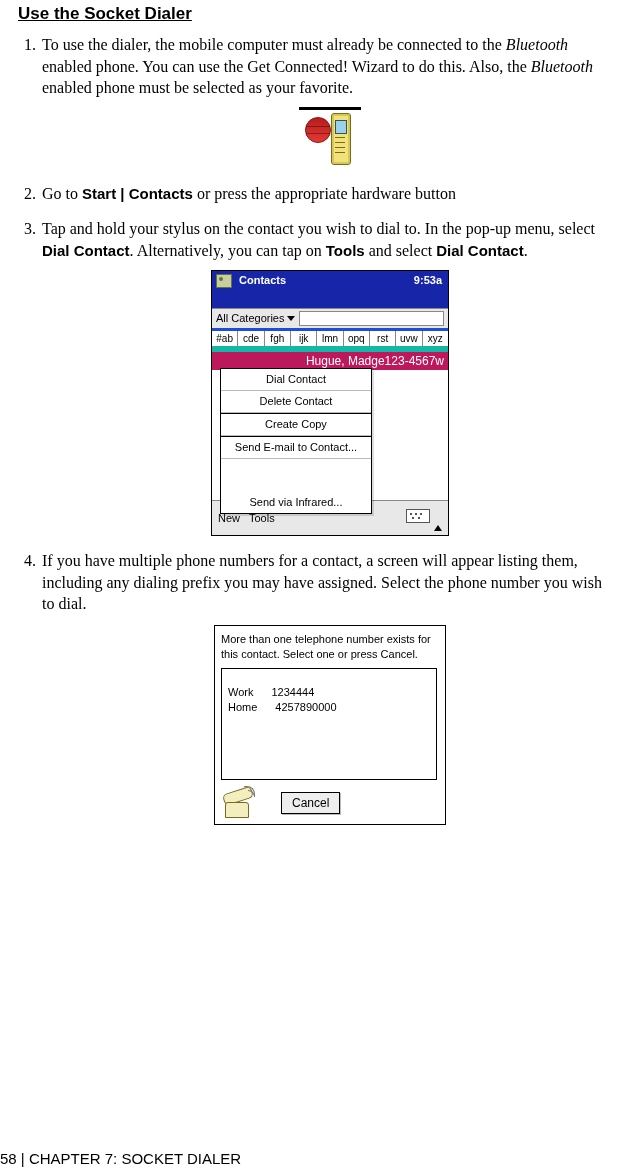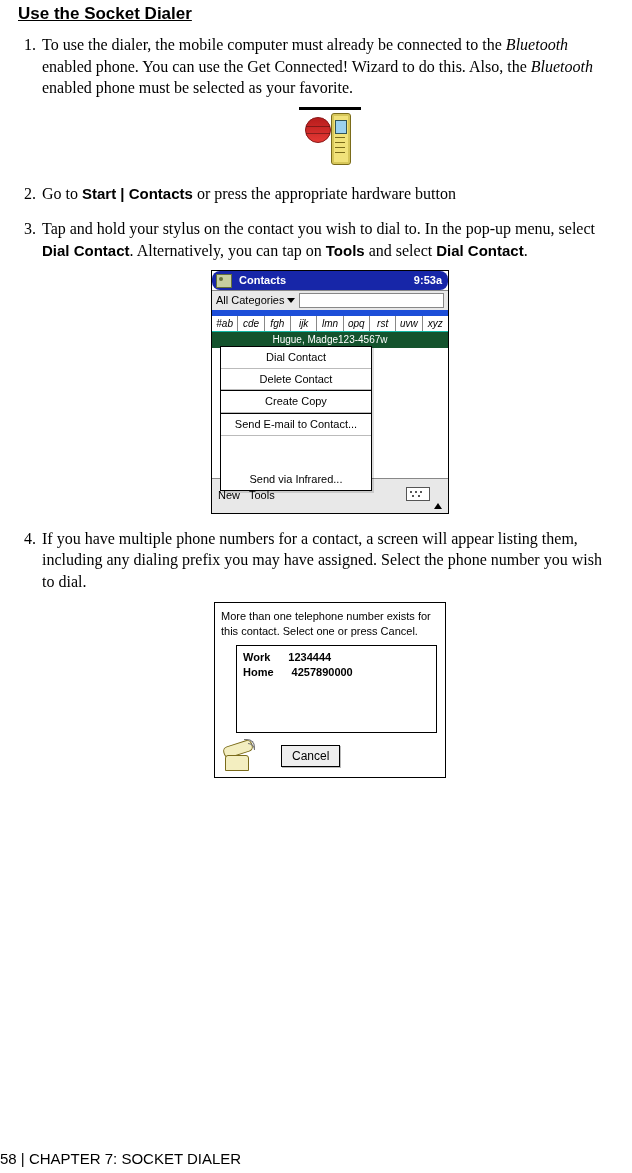--- a/index.html
+++ b/index.html
@@ -75,43 +75,43 @@
       linear-gradient(#7a6b1a,#7a6b1a) 0 15px/10px 1px no-repeat;
   }
 
   
   .win {
     width: 236px; margin: 8px auto 10px auto; border:1px solid #000; background:#fff;
     font-family: Tahoma, Arial, sans-serif; font-size:11px;
   }
   .win .titlebar {
     background:#1726a8; color:#fff; display:flex; justify-content:space-between; align-items:center;
-    padding:2px 6px 2px 4px; font-weight:bold;border-radius:8px;
+    padding:2px 6px 20px 4px; font-weight:bold;
   }
   .win .titlebar .ticon{
     display:inline-block; width:14px; height:12px; background:#c7cfa0; border:1px solid #65703a; margin-right:4px; vertical-align:middle;
     position:relative;
   }
   .win .titlebar .ticon::before{ content:""; position:absolute; left:2px; top:2px; width:4px; height:4px; background:#65703a; border-radius:50%; }
   .catbar{
-    background:#e8e8e8; border-top:1px solid #888; border-bottom:6px solid #1d4ed8;
+    background:#e8e8e8; border-top:1px solid #888; border-bottom:3px solid #1d4ed8;
     padding:2px 4px; display:flex; align-items:center; gap:4px;
   }
   .catbar .dd{ display:inline-flex; align-items:center; gap:3px; }
   .catbar .dd .tri{ width:0;height:0;border-left:4px solid transparent;border-right:4px solid transparent;border-top:5px solid #000;}
   .catbar .find{ flex:1; border:1px solid #888; background:#fff; height:13px; }
   .alphabar{
-    display:flex; border-bottom:1px solid #14b8a6;font-style:italic;
+    display:flex; border-bottom:6px solid #14b8a6;
   }
   .alphabar span{
     flex:1; text-align:center; border-right:1px solid #888; padding:1px 0; font-size:10px;
   }
   .alphabar span:last-child{ border-right:none; }
   .contactrow{
-    background:#14532d; color:#fff; display:flex; justify-content:center; padding:1px 4px; font-size:10px;
+    background:#be185d; color:#fff; display:flex; justify-content:flex-end; padding:1px 4px; font-size:12px;
   }
   .contactrow .w{ color:#fff; }
   .popup{
     position:relative; margin:-2px 0 0 8px; width:150px; background:#fff; border:1px solid #000;
     box-shadow:2px 2px 0 #00000022;
   }
   .popup .mi{ padding:3px 6px; border-bottom:1px solid #bbb; }
   .popup .grp{ border-top:1px solid #000; }
   .popup .mi:last-child{ border-bottom:none;margin-top:33px; }
   .body-area{ height:132px; position:relative; }
@@ -128,21 +128,21 @@
     background-position: 3px 3px, 8px 3px, 13px 3px, 5px 7px, 11px 7px;
   }
   .bottombar .tri-up{ width:0;height:0;border-left:4px solid transparent;border-right:4px solid transparent;border-bottom:6px solid #000; margin-left:4px;}
 
   
   .win2{
     width:218px; margin:10px auto 6px auto; border:1px solid #000; background:#fff;
     font-family: Tahoma, Arial, sans-serif; font-size:11px; padding:6px;
   }
   .listbox{
-    border:1px solid #000; margin:6px 2px 8px 15px; height:78px; padding:4px 6px;font-weight:bold;
+    border:1px solid #000; margin:6px 2px 8px 0; height:78px; padding:16px 6px;
   }
   .listrow{ display:flex; gap:18px; }
   .controls{ display:flex; align-items:center; gap:28px; padding-left:4px;}
   .phone2{
     position:relative; width:28px; height:30px;
   }
   .phone2 .base{
     position:absolute; left:0; bottom:0; width:22px; height:14px; background:#f3eec0; border:1px solid #7a6b1a; border-radius:3px 3px 0 0;
   }
   .phone2 .hand{

